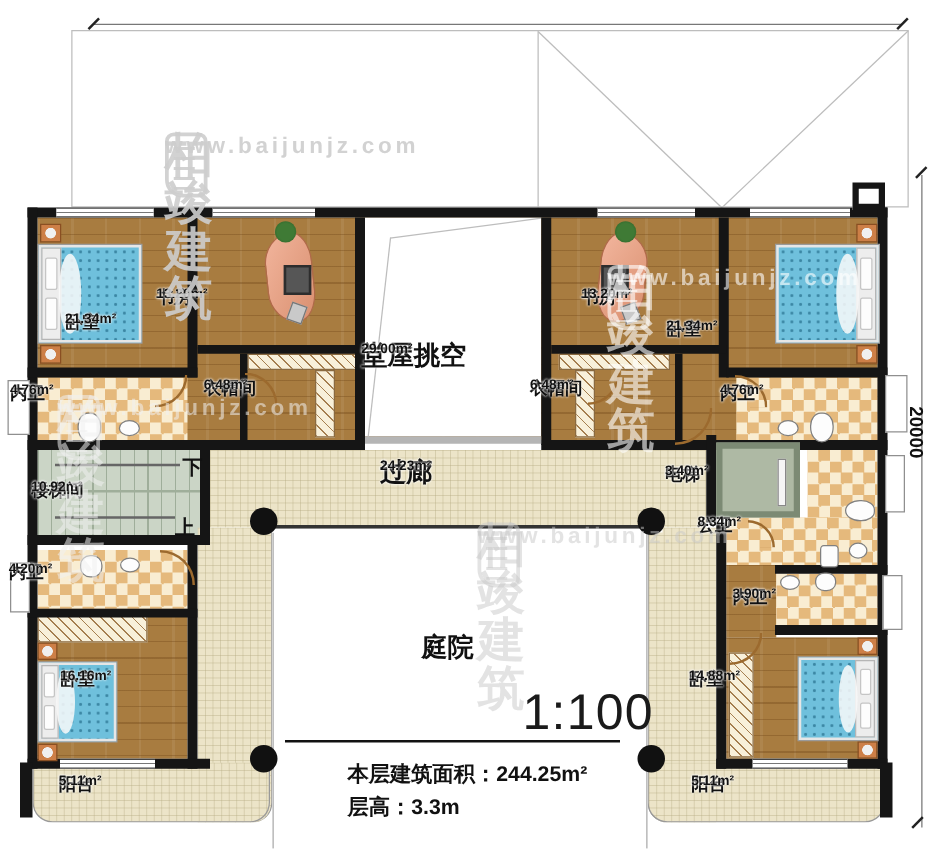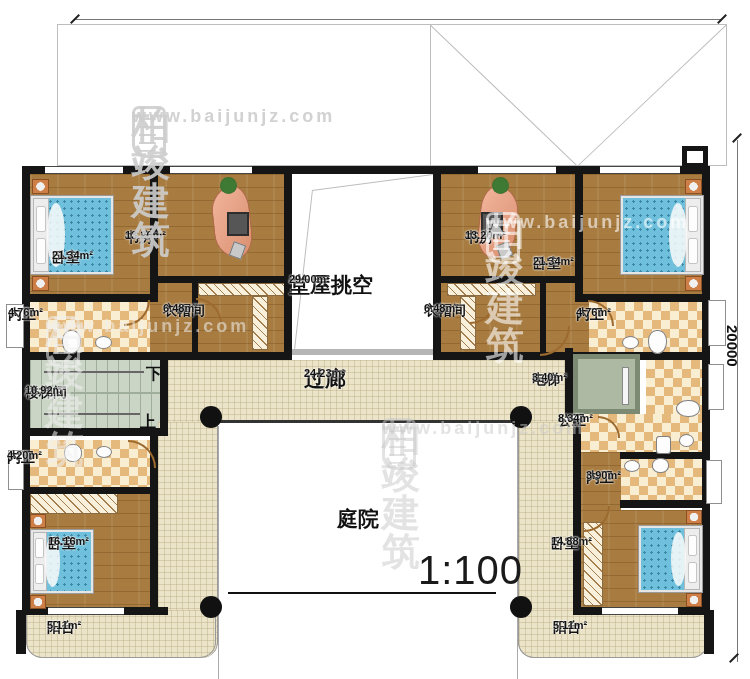--- a/index.html
+++ b/index.html
@@ -309,20 +309,26 @@
         <div class="rname">阳台</div>
         <div class="rarea">5.11m²</div>
       </div>
       <div class="rlabel big" style="left: 337px; top: 508px; width: 150px;">
         <div class="rname">庭院</div>
       </div>
     </div>
 
   <div class="tb-scale" style="left:418px;top:548px;">1:100</div>
   <div style="left:228px;top:592px;width:268px;height:2px;background:#111;"></div>
+  <div class="tb-sub" style="left:278px;top:608px;">
+    <span style="position:static;">本层建筑面积：</span><span style="position:static;">244.25m²</span>
+  </div>
+  <div class="tb-sub" style="left:278px;top:634px;">
+    <span style="position:static;">层高：</span><span style="position:static;">3.3m</span>
+  </div>
 
   <div class="wm" style="left:132px;top:106px;color:rgba(205,205,205,.9);">
     <div class="wm-icon"></div>
     <div class="wm-col">
       <div class="wm-brand">柏竣建筑</div>
       <div class="wm-url">www.baijunjz.com</div>
     </div>
   </div>
   <div class="wm" style="left:486px;top:212px;color:rgba(255,255,255,.6);">
     <div class="wm-icon"></div>

